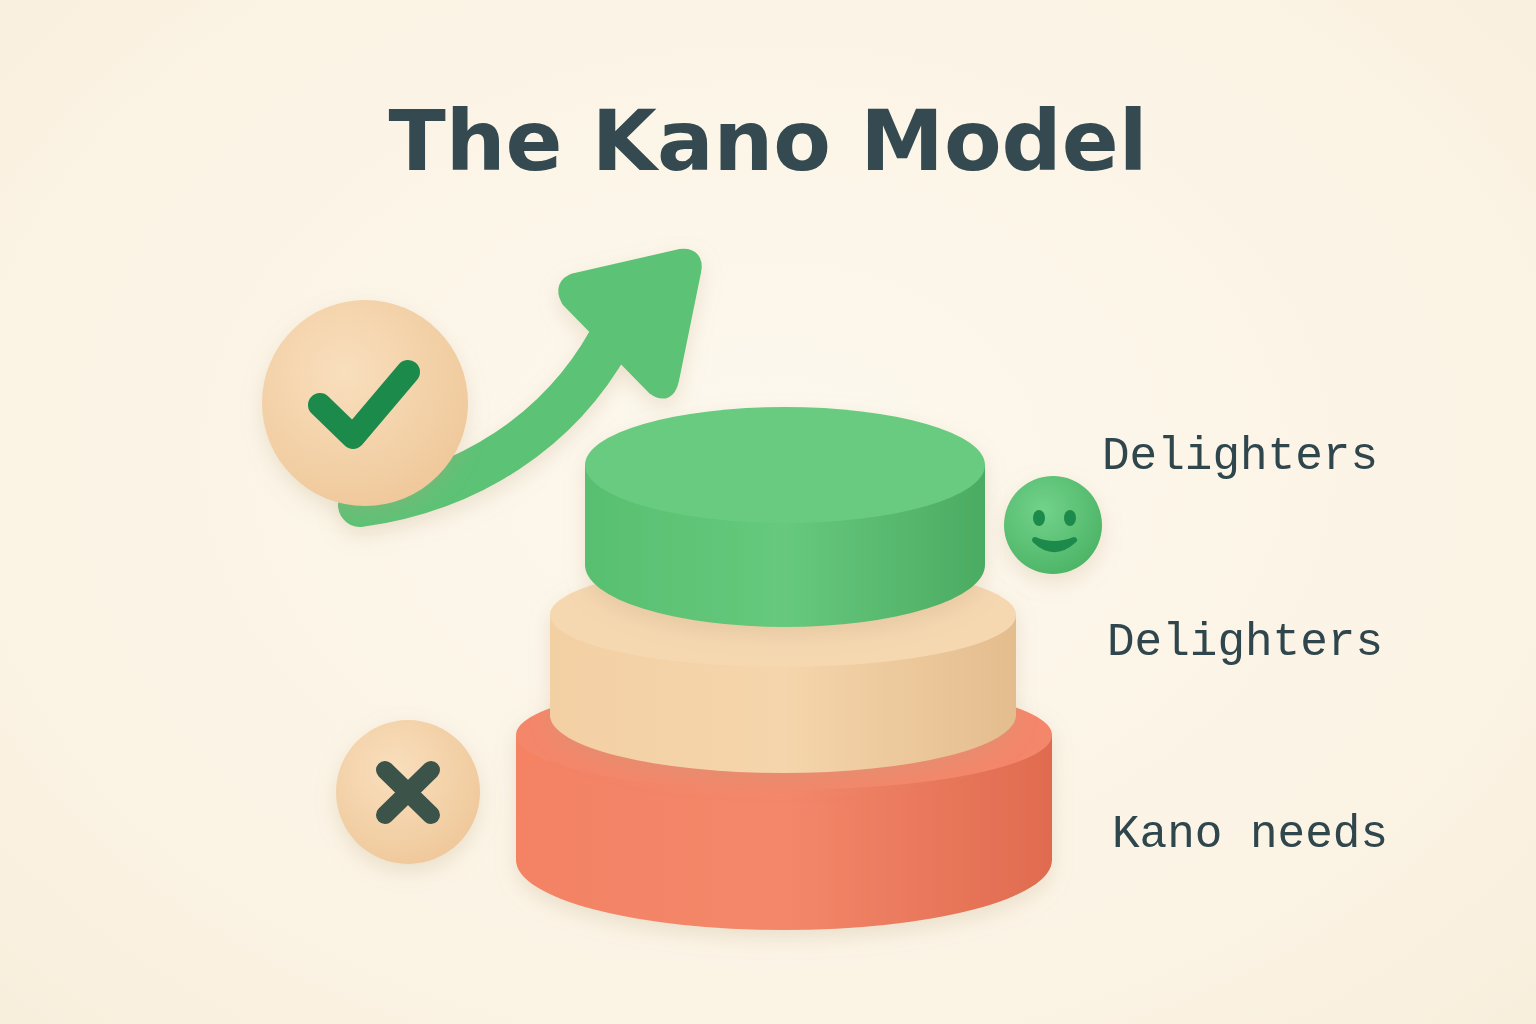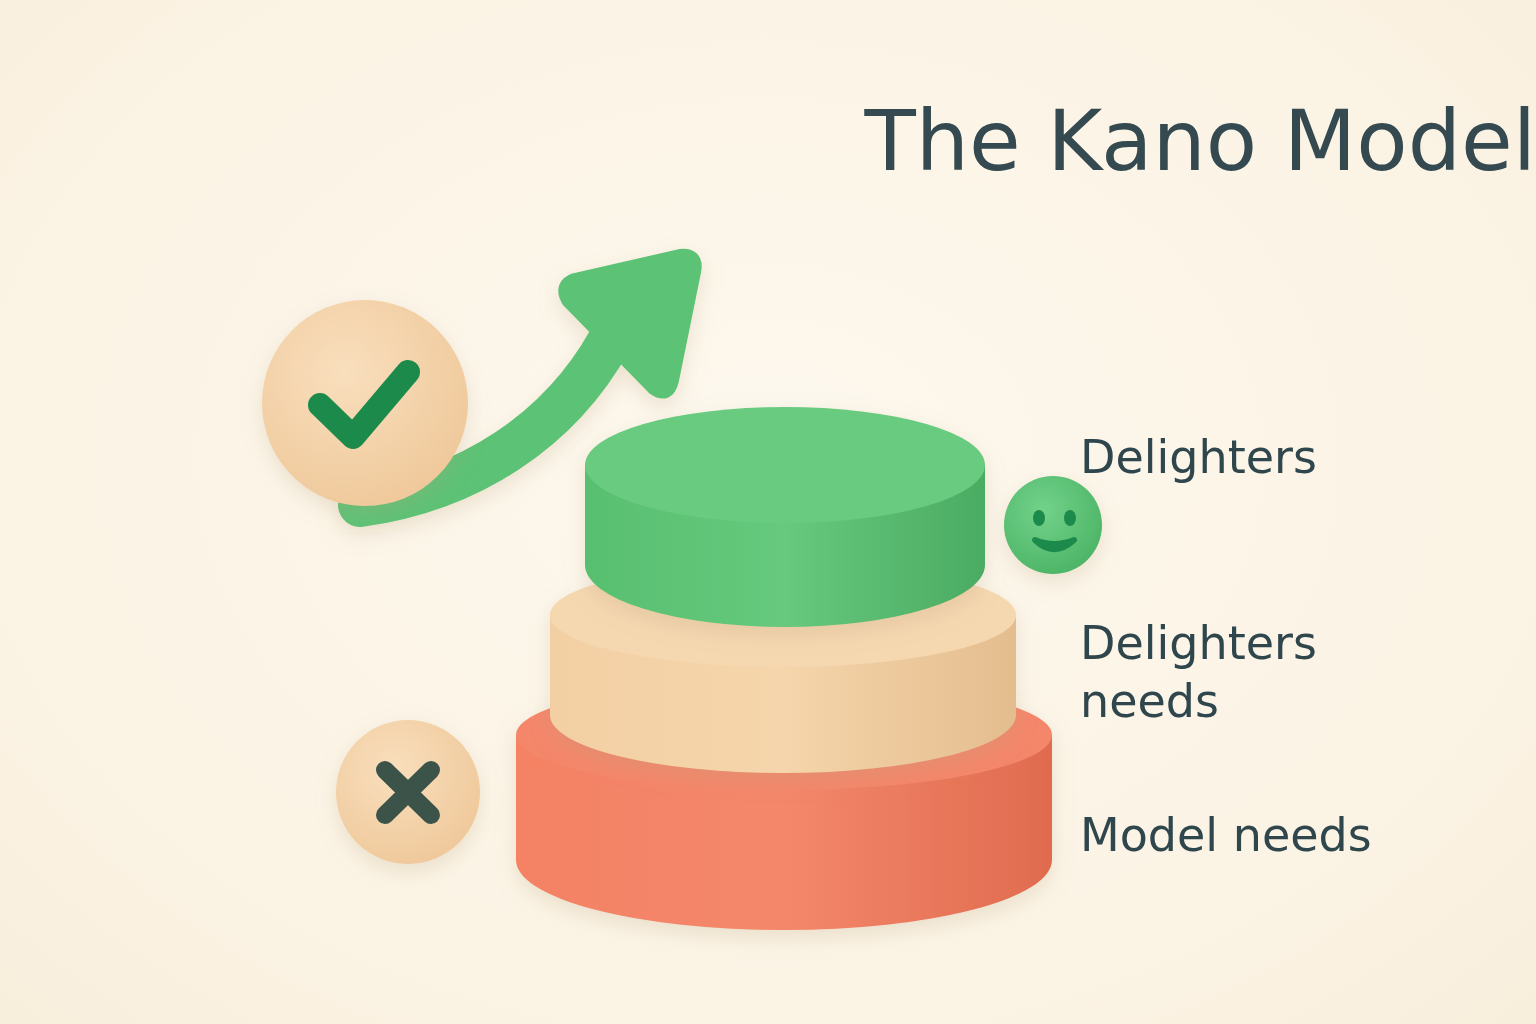--- a/index.html
+++ b/index.html
@@ -2,25 +2,25 @@
 <html><head>
 <meta charset="utf-8">
 <style>
   html, body { margin:0; padding:0; }
   body {
     width:1536px; height:1024px; overflow:hidden; position:relative;
     background: radial-gradient(ellipse at 50% 45%, #fdf8ee 0%, #fbf3e4 70%, #f8eedc 100%);
     font-family: "DejaVu Sans", "Liberation Sans", sans-serif;
   }
   .title {
-    position:absolute; left:0; right:0; top:92px; text-align:right;
-    font-size:84px; font-weight:normal; color:#344a50; letter-spacing:0px;
+    position:absolute; left:0; right:0; top:92px; text-align:center;
+    font-size:84px; font-weight:bold; color:#344a50; letter-spacing:0px;
   }
   .label {
-    position:absolute; color:#2f464d; font-size:46px; text-align:left; line-height:58px;
+    position:absolute; color:#2f464d; font-size:46px; text-align:center; line-height:58px;font-family:Liberation Mono, monospace;
   }
   #art { position:absolute; left:0; top:0; }
 </style>
 </head>
 <body>
 
 <div class="title">The Kano Model</div>
 
 <svg id="art" width="1536" height="1024" viewBox="0 0 1536 1024">
   <defs>
@@ -88,17 +88,16 @@
     <circle cx="408" cy="792" r="72" fill="url(#badge)"></circle>
     <path d="M385 770 L431 815 M431 770 L385 815" stroke="#3a5248" stroke-width="18" stroke-linecap="round"></path>
   </g>
 </svg>
 
 <div class="label" style="left:1080px; top:428px; width:320px;">
   <span>Delighters</span>
 </div>
 <div class="label" style="left:1080px; top:614px; width:330px;">
   <div>Delighters</div>
-  <div>needs</div>
 </div>
 <div class="label" style="left:1080px; top:806px; width:340px;">
-  <span>Model needs</span>
+  <span>Kano needs</span>
 </div>
 
 </body></html>

